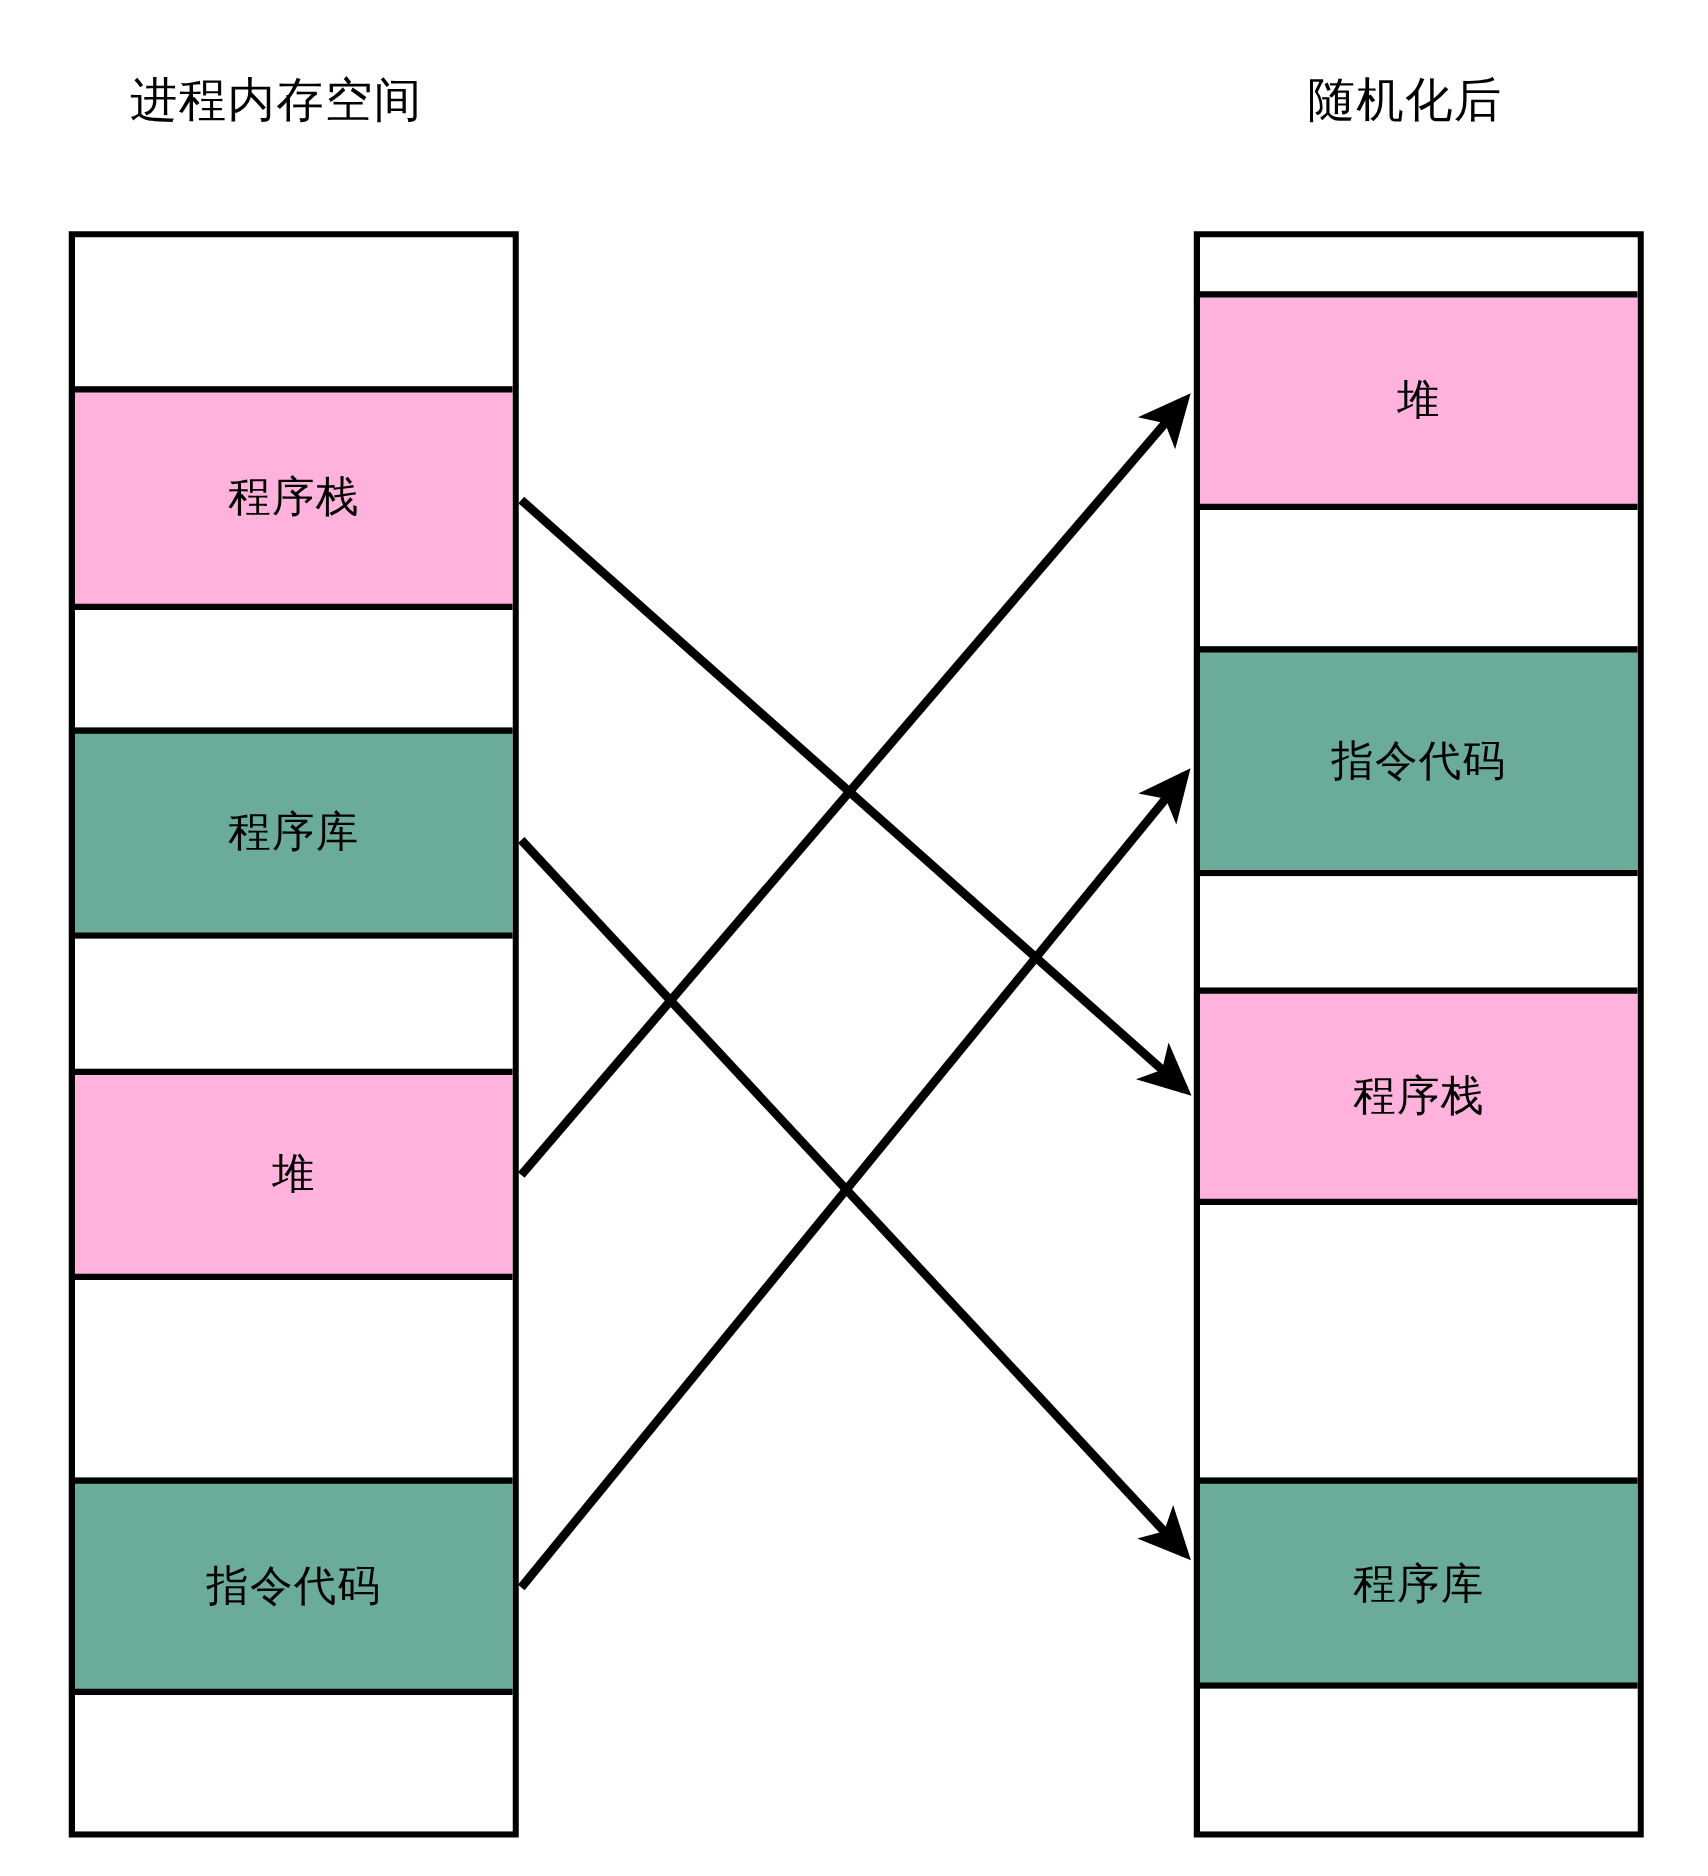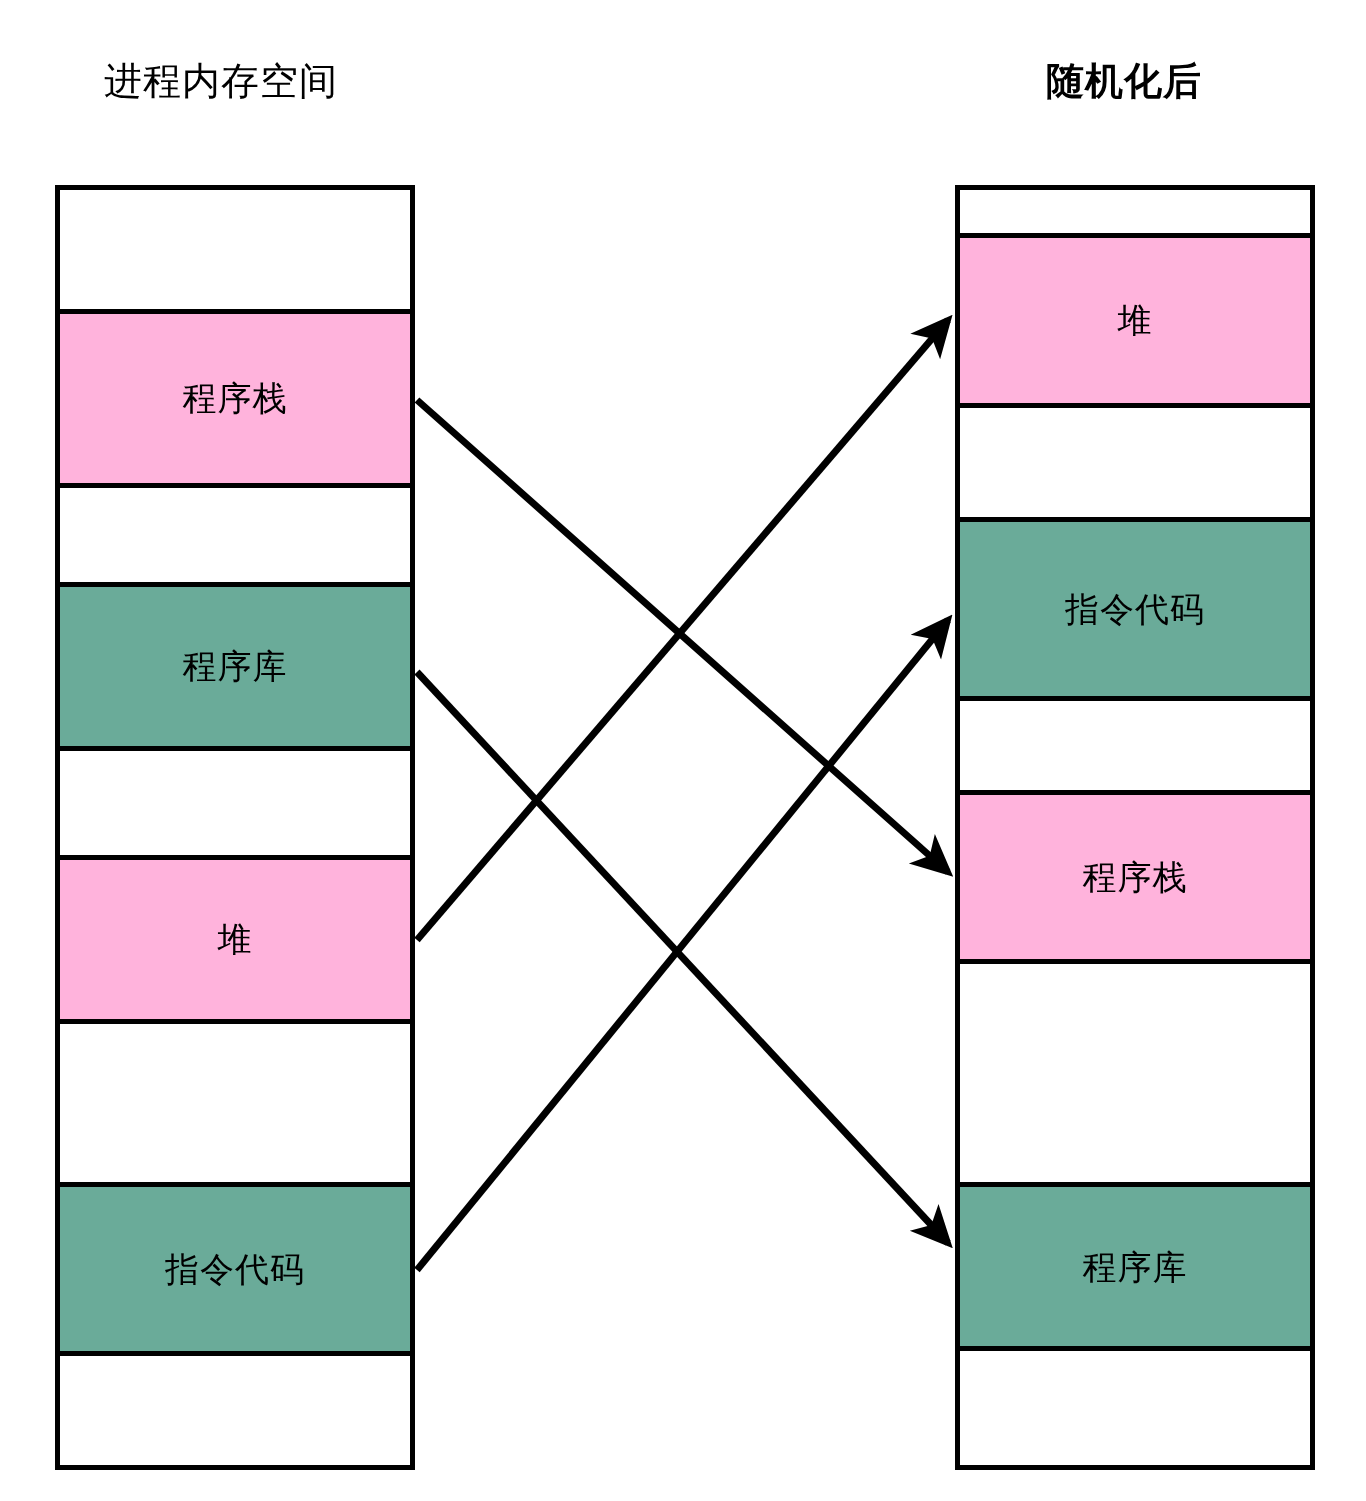--- a/index.html
+++ b/index.html
@@ -19,21 +19,21 @@
   }
   .title {
     position: absolute;
     font-size: 38px;
     color: #000000;
     letter-spacing: 1px;
     white-space: nowrap;
     line-height: 1;
   }
   #title-left  { left: 104px; top: 62px; }
-  #title-right { left: 1046px; top: 62px; font-weight: bold; }
+  #title-right { left: 1046px; top: 62px; }
 
   .column {
     position: absolute;
     width: 360px;
     border: 5px solid #000000;
     box-sizing: border-box;
     background: #ffffff;
     display: flex;
     flex-direction: column;
   }

